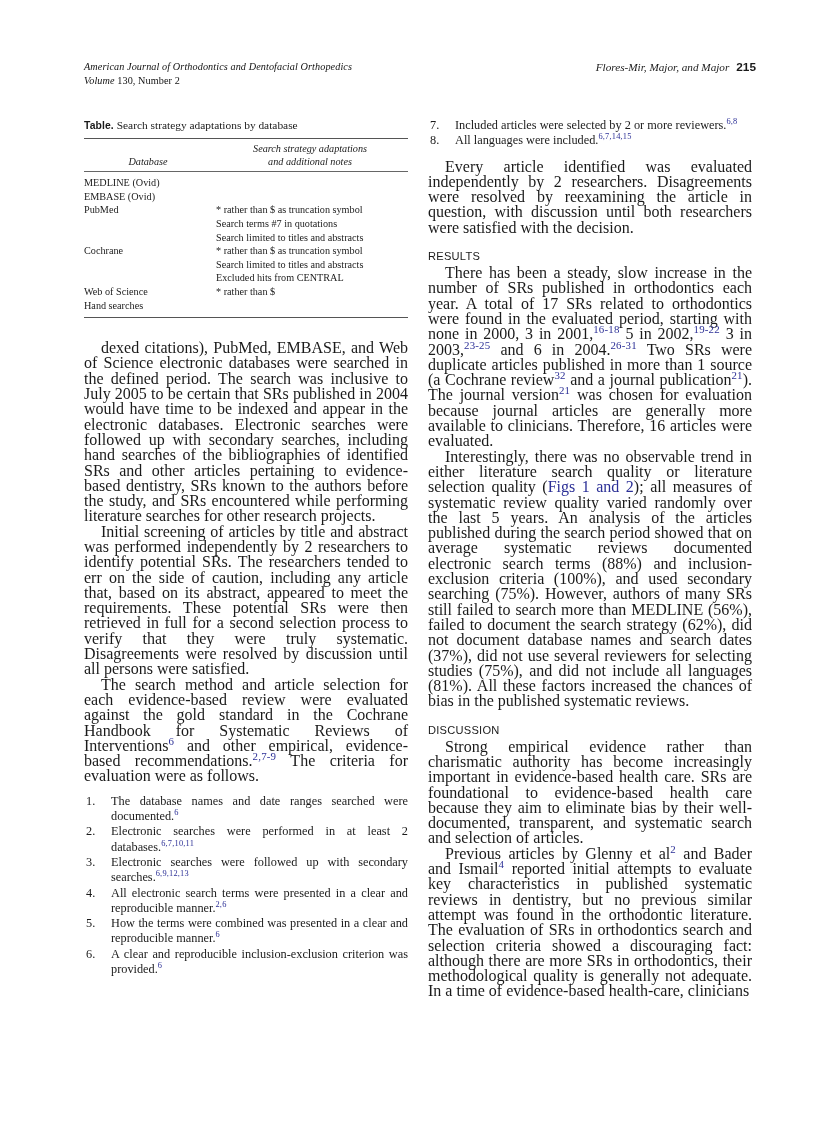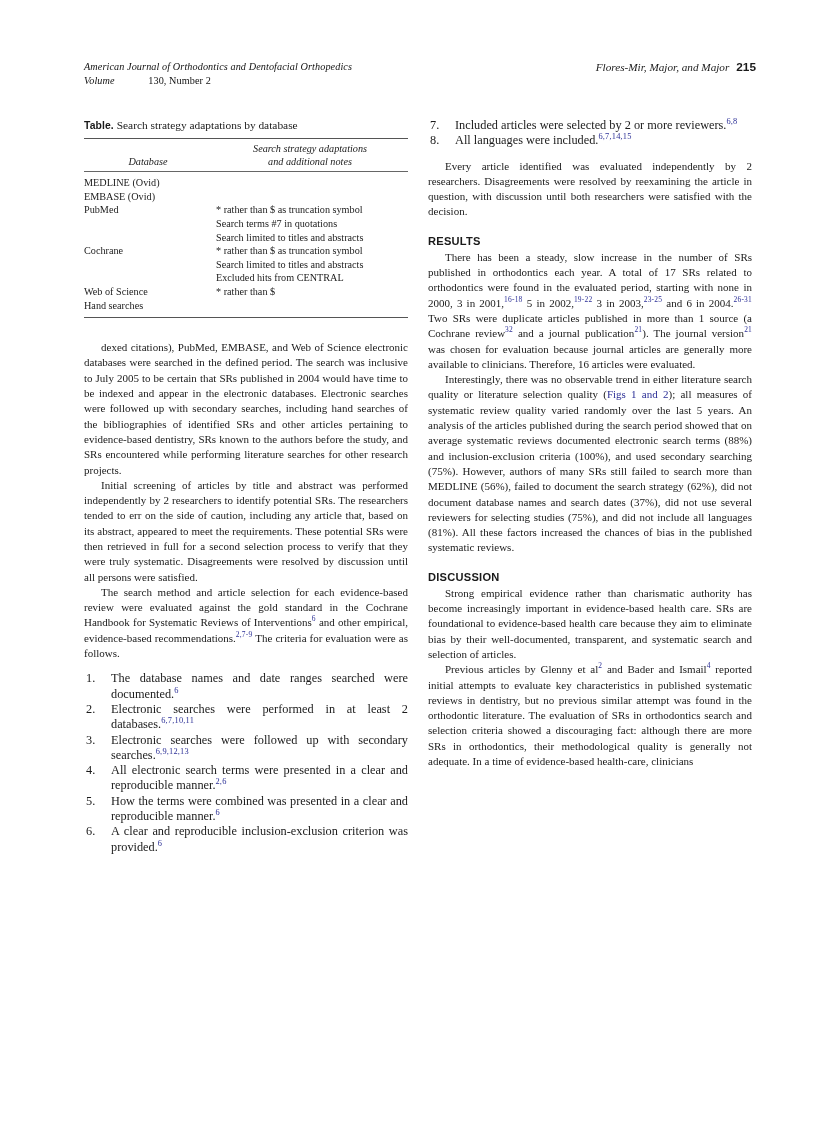--- a/index.html
+++ b/index.html
@@ -38,21 +38,20 @@
     left: 0;
     top: 0;
     font-style: italic;
     font-size: 10.2px;
     line-height: 14px;
     letter-spacing: 0.1px;
     color: #111;
   }
   .rh-left .vol-line .num {
     font-style: normal;
-    margin-left: 31px;
   }
   .rh-right {
     position: absolute;
     right: 0;
     top: 0;
     font-size: 11.2px;
     line-height: 14px;
     white-space: nowrap;
   }
   .rh-right .authors {
@@ -122,32 +121,32 @@
     font-size: 10.2px;
     line-height: 13.6px;
     font-family: Liberation Serif, serif;
   }
   table.t td.c-db { width: 128px; padding-right: 4px; }
   .hdr-wrap { display: block; }
 
   
   p.body {
     margin: 0;
-    font-size: 11px;
+    font-size: 16px;
     line-height: 15.3px;
     text-align: justify;
     text-indent: 17px;
     -webkit-hyphens: none;
     hyphens: none;
   }
 
   h3.sec {
     font-family: "Liberation Sans", sans-serif;
     font-size: 11.1px;
-    font-weight: bold;
+    font-weight: normal;
     letter-spacing: 0.25px;
     margin: 15px 0 3px 0;
   }
 
   ol.crit {
     margin: 10px 0 0 0;
     padding: 0;
     list-style: none;
     counter-reset: critnum;
   }

